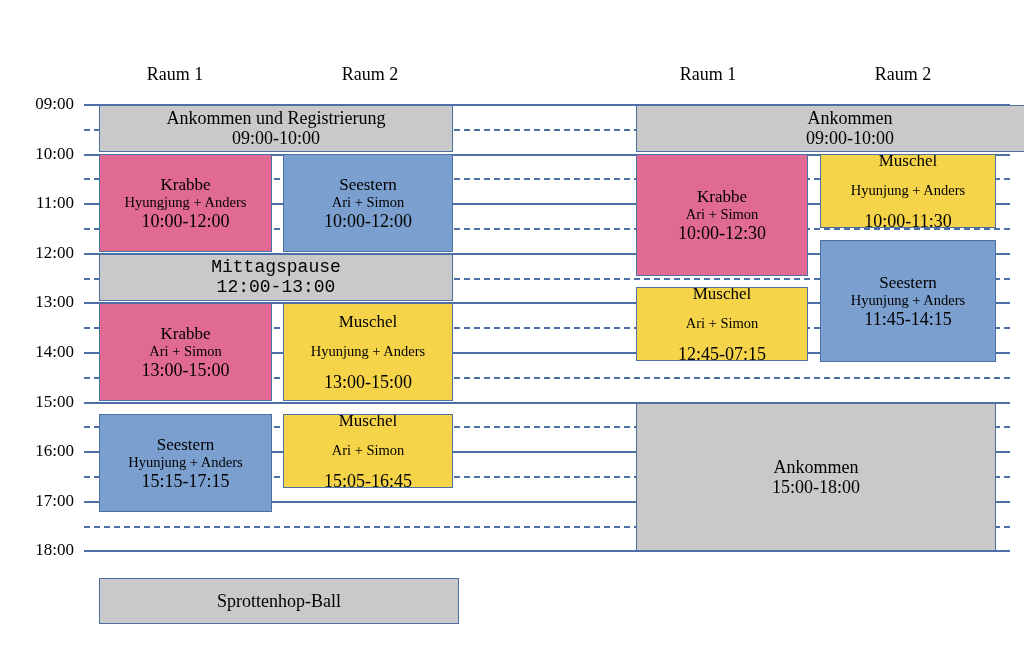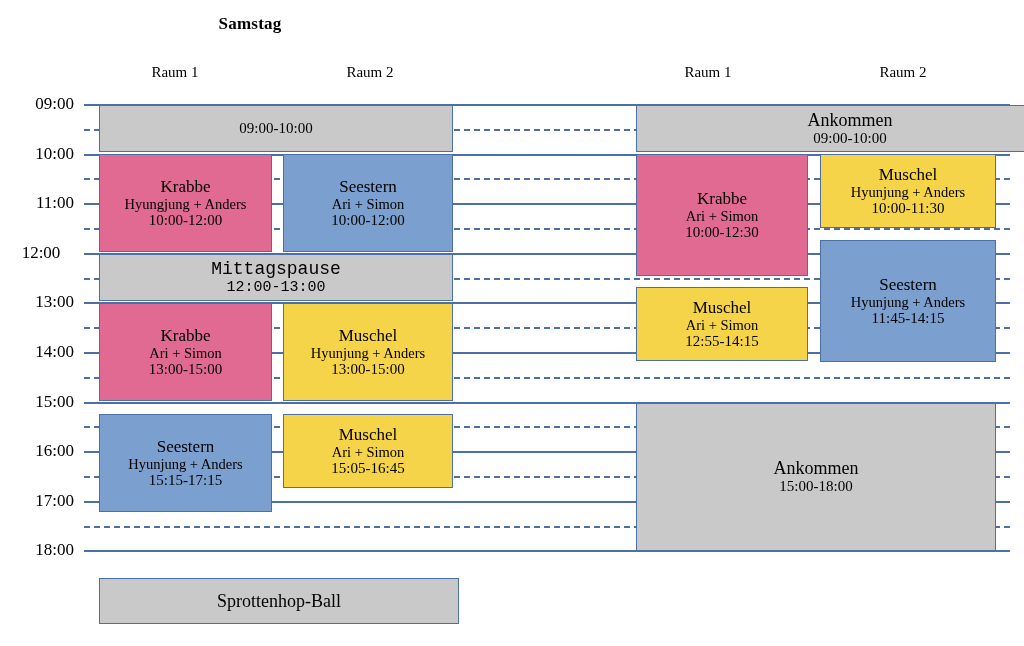--- a/index.html
+++ b/index.html
@@ -29,21 +29,21 @@
     font-size: 17px;
     font-weight: bold;
     text-align: center;
     white-space: nowrap;
     letter-spacing: 0.2px;
   }
 
   
   .room-title {
     position: absolute;
-    font-size: 15px;
+    font-size: 18px;
     font-weight: normal;
     text-align: center;
     white-space: nowrap;
   }
 
   
   .time-label {
     position: absolute;
     right: 1018px;             
     font-size: 17px;
@@ -78,37 +78,36 @@
   .event .ev-title {
     font-size: 17px;
     line-height: 1.12;
     white-space: nowrap;
   }
   .event .ev-people {
     font-size: 14.5px;
     line-height: 1.15;
   }
   .event .ev-time {
-    font-size: 15px;
+    font-size: 18px;
     line-height: 1.15;
     white-space: nowrap;
   }
   .event.wide .ev-title { font-size: 18px; }
 
   .c-grey   { background: #c9c9c9; }
   .c-pink   { background: #e06a92; }
   .c-blue   { background: #7b9fce; }
-  .c-yellow { background: #f6d44a; }
+  .c-yellow { background: #f6d44a; gap: 12px; }
 </style>
 </head>
 <body>
 
 <div id="stage">
 
-  <div class="day-title" style="left:150px; top:14px; width:200px;">Samstag</div>
 
   <div class="room-title" style="left:95px; top:64px; width:160px;">Raum 1</div>
   <div class="room-title" style="left:290px; top:64px; width:160px;">Raum 2</div>
   <div class="room-title" style="left:628px; top:64px; width:160px;">Raum 1</div>
   <div class="room-title" style="left:823px; top:64px; width:160px;">Raum 2</div>
 
   <div id="gridlayer">
       <div class="gridline" style="left: 84px; width: 926px; top: 104px;"></div>
       <div class="gridline half" style="left: 84px; width: 926px; top: 129px;"></div>
       <div class="gridline" style="left: 84px; width: 926px; top: 154px;"></div>
@@ -126,30 +125,31 @@
       <div class="gridline" style="left: 84px; width: 926px; top: 451px;"></div>
       <div class="gridline half" style="left: 84px; width: 926px; top: 476px;"></div>
       <div class="gridline" style="left: 84px; width: 926px; top: 501px;"></div>
       <div class="gridline half" style="left: 84px; width: 926px; top: 526px;"></div>
       <div class="gridline" style="left: 84px; width: 926px; top: 550px;"></div>
     </div>
   <div id="axislayer">
       <div class="time-label" style="left: 8px; width: 66px; top: 95px;">09:00</div>
       <div class="time-label" style="left: 8px; width: 66px; top: 145px;">10:00</div>
       <div class="time-label" style="left: 8px; width: 66px; top: 194px;">11:00</div>
-      <div class="time-label" style="left: 8px; width: 66px; top: 244px; text-align: center;">12:00</div>
+      <div class="time-label" style="left: 8px; width: 66px; top: 244px;">12:00</div>
       <div class="time-label" style="left: 8px; width: 66px; top: 293px;">13:00</div>
       <div class="time-label" style="left: 8px; width: 66px; top: 343px;">14:00</div>
       <div class="time-label" style="left: 8px; width: 66px; top: 393px;">15:00</div>
       <div class="time-label" style="left: 8px; width: 66px; top: 442px;">16:00</div>
       <div class="time-label" style="left: 8px; width: 66px; top: 492px;">17:00</div>
       <div class="time-label" style="left: 8px; width: 66px; top: 541px;">18:00</div>
     </div>
   <div id="eventlayer">
       <div class="event c-grey wide" style="left: 99px; top: 105px; width: 354px; height: 47px;">
+        <div class="ev-title">Ankommen und Registrierung</div>
         <div class="ev-time">09:00-10:00</div>
       </div>
       <div class="event c-pink" style="left: 99px; top: 154px; width: 173px; height: 98px;">
         <div class="ev-title">Krabbe</div>
         <div class="ev-people">Hyungjung + Anders</div>
         <div class="ev-time">10:00-12:00</div>
       </div>
       <div class="event c-blue" style="left: 283px; top: 154px; width: 170px; height: 98px;">
         <div class="ev-title">Seestern</div>
         <div class="ev-people">Ari + Simon</div>
@@ -197,21 +197,21 @@
         <div class="ev-time">10:00-11:30</div>
       </div>
       <div class="event c-blue" style="left: 820px; top: 240px; width: 176px; height: 122px;">
         <div class="ev-title">Seestern</div>
         <div class="ev-people">Hyunjung + Anders</div>
         <div class="ev-time">11:45-14:15</div>
       </div>
       <div class="event c-yellow" style="left: 636px; top: 287px; width: 172px; height: 74px;">
         <div class="ev-title">Muschel</div>
         <div class="ev-people">Ari + Simon</div>
-        <div class="ev-time">12:55-14:15</div>
+        <div class="ev-time">12:45-07:15</div>
       </div>
       <div class="event c-grey wide" style="left: 636px; top: 403px; width: 360px; height: 148px;">
         <div class="ev-title">Ankommen</div>
         <div class="ev-time">15:00-18:00</div>
       </div>
     </div>
 
 </div>
 
 </body></html>

